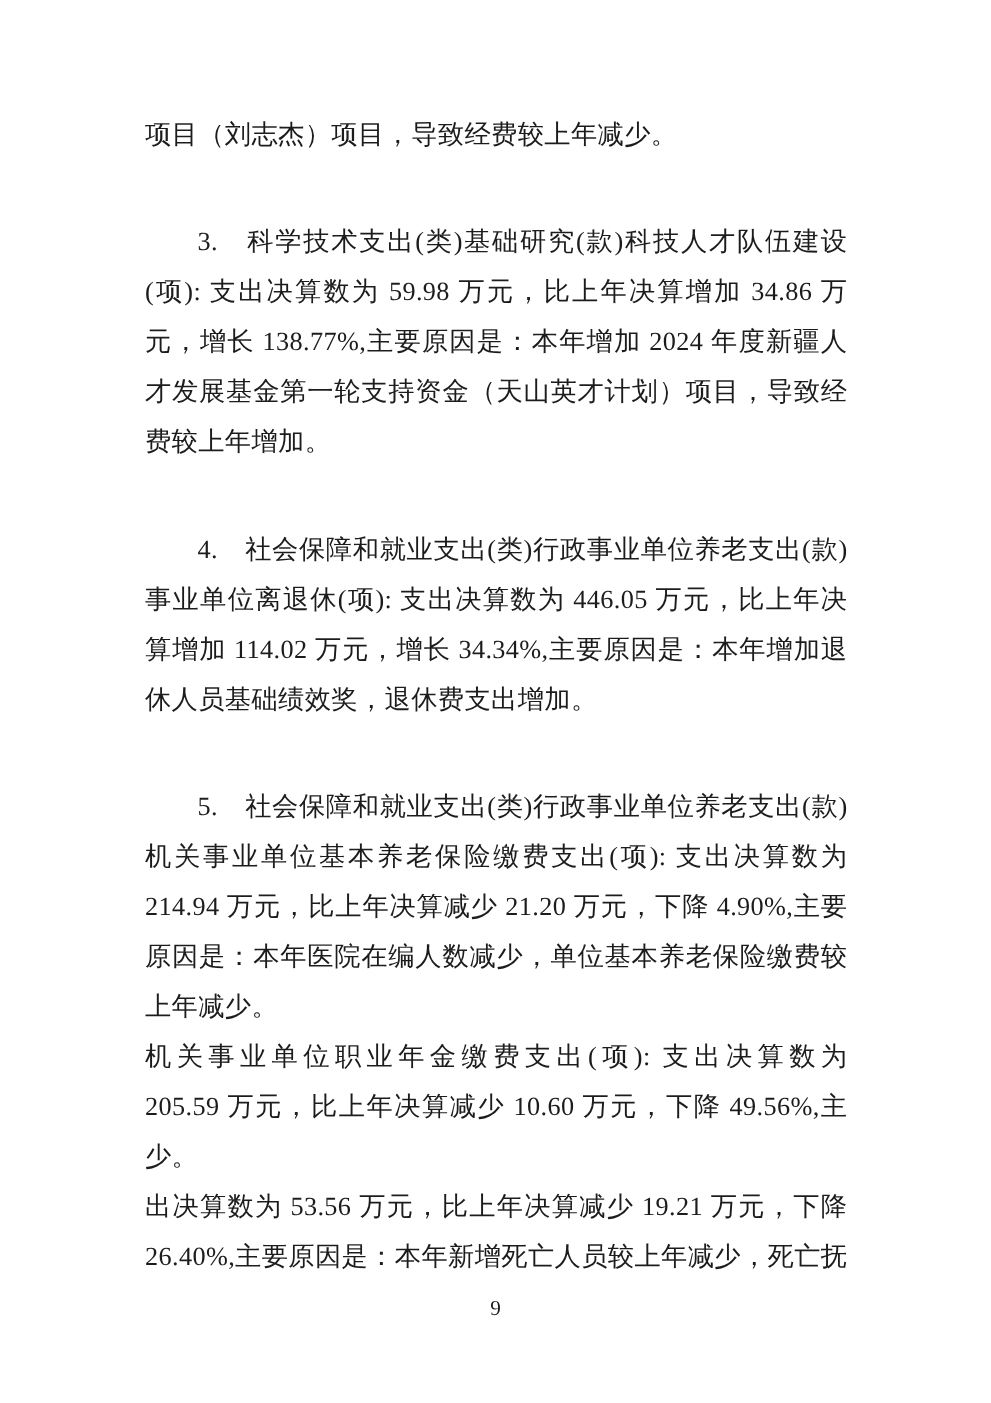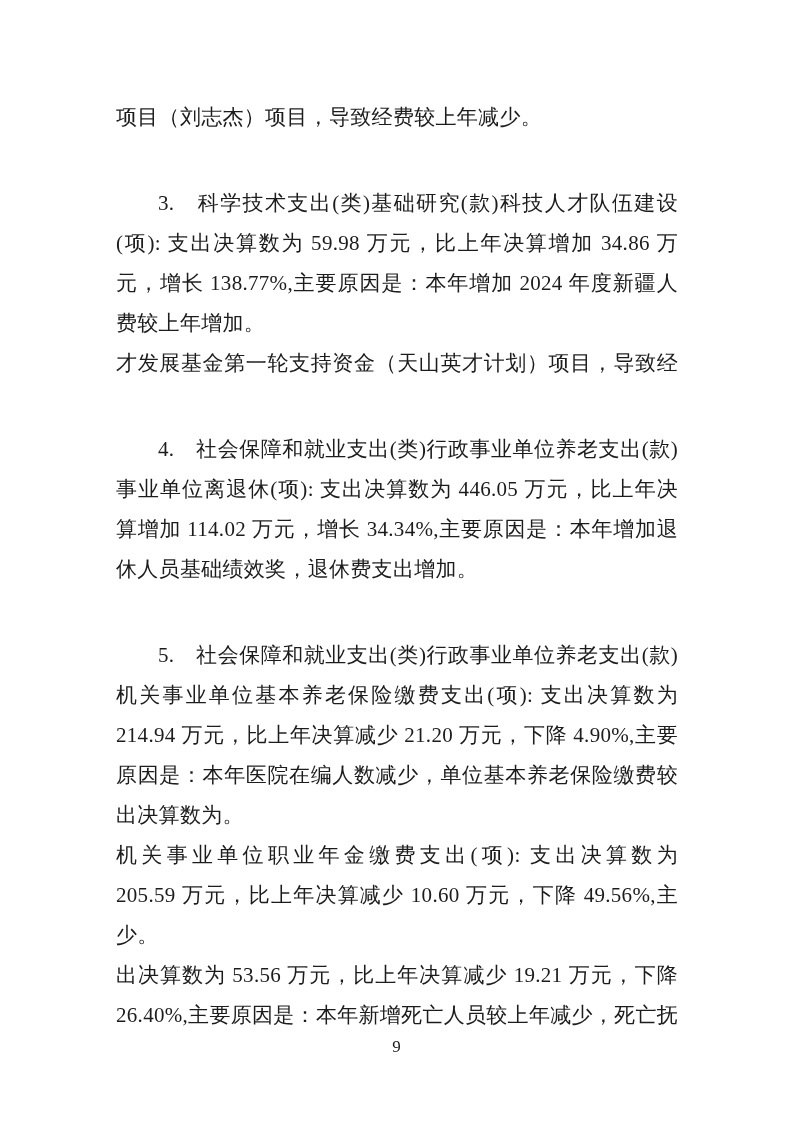--- a/index.html
+++ b/index.html
@@ -14,21 +14,21 @@
     position: relative;
     width: 793px;
     height: 1122px;
     background: #ffffff;
     font-family: "Liberation Serif", "DejaVu Serif", serif;
     color: #1c1c1c;
   }
   .text-block {
     position: absolute;
     left: 116px;
-    top: 97px;
+    top: 87px;
     width: 562px;
   }
   .line {
     height: 40px;
     line-height: 40px;
     font-size: 21px;
     letter-spacing: 0.3px;
     text-align: justify;
     text-align-last: justify;
     text-justify: inter-character;
@@ -56,31 +56,31 @@
 </style>
 </head>
 <body>
 
 <div class="page">
   <div class="text-block">
     <div class="line end">项目（刘志杰）项目，导致经费较上年减少。</div>
     <div class="line first">3.　科学技术支出(类)基础研究(款)科技人才队伍建设</div>
     <div class="line">(项): 支出决算数为 59.98 万元，比上年决算增加 34.86 万</div>
     <div class="line">元，增长 138.77%,主要原因是：本年增加 2024 年度新疆人</div>
+    <div class="line">才发展基金第一轮支持资金（天山英才计划）项目，导致经</div>
     <div class="line end">费较上年增加。</div>
-    <div class="line">才发展基金第一轮支持资金（天山英才计划）项目，导致经</div>
     <div class="line first">4.　社会保障和就业支出(类)行政事业单位养老支出(款)</div>
     <div class="line">事业单位离退休(项): 支出决算数为 446.05 万元，比上年决</div>
     <div class="line">算增加 114.02 万元，增长 34.34%,主要原因是：本年增加退</div>
     <div class="line end">休人员基础绩效奖，退休费支出增加。</div>
     <div class="line first">5.　社会保障和就业支出(类)行政事业单位养老支出(款)</div>
     <div class="line">机关事业单位基本养老保险缴费支出(项): 支出决算数为</div>
     <div class="line">214.94 万元，比上年决算减少 21.20 万元，下降 4.90%,主要</div>
     <div class="line">原因是：本年医院在编人数减少，单位基本养老保险缴费较</div>
-    <div class="line end">出决算数为。</div>
+    <div class="line end">上年减少。</div>
     <div class="line">机关事业单位职业年金缴费支出(项): 支出决算数为</div>
     <div class="line">205.59 万元，比上年决算减少 10.60 万元，下降 49.56%,主</div>
     <div class="line end">少。</div>
     <div class="line">出决算数为 53.56 万元，比上年决算减少 19.21 万元，下降</div>
     <div class="line">26.40%,主要原因是：本年新增死亡人员较上年减少，死亡抚</div>
   </div>
   <div class="page-number">9</div>
 </div>
 
 </body></html>

